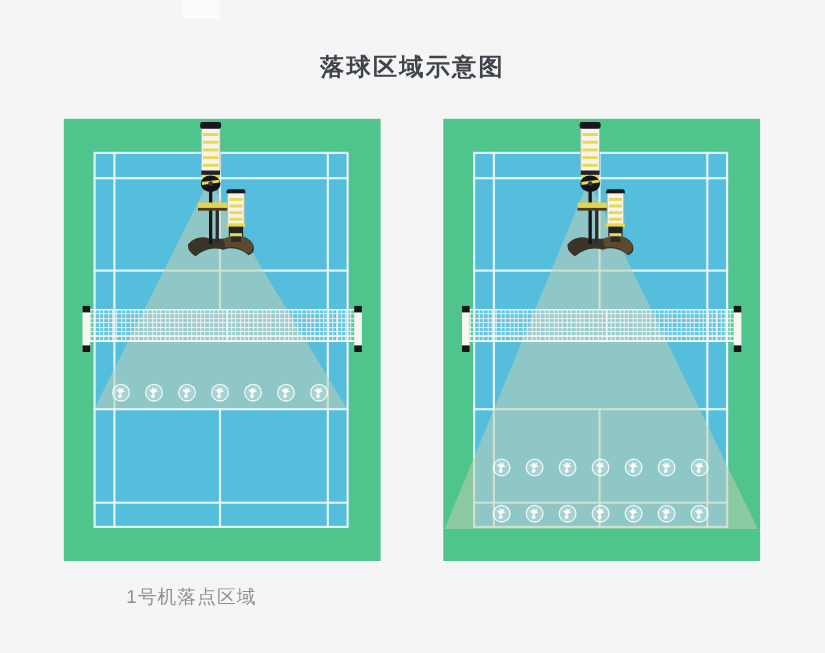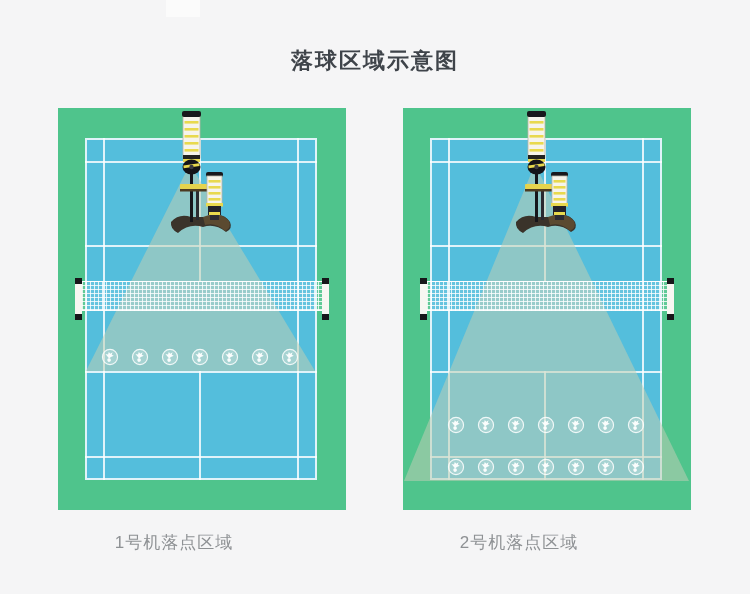--- a/index.html
+++ b/index.html
@@ -221,15 +221,14 @@
             <use href="#shuttle-icon"></use>
           </svg>
           <svg class="shuttle" viewBox="0 0 20 20" style="left: 224px; top: 350px;">
             <use href="#shuttle-icon"></use>
           </svg>
         </div>
       <svg class="machine" viewBox="0 0 64 128">
         <use href="#machine"></use>
       </svg>
     </div>
-    <div class="panel-label">2号机落点区域</div>
   </div>
 </div>
 
 </body></html>

